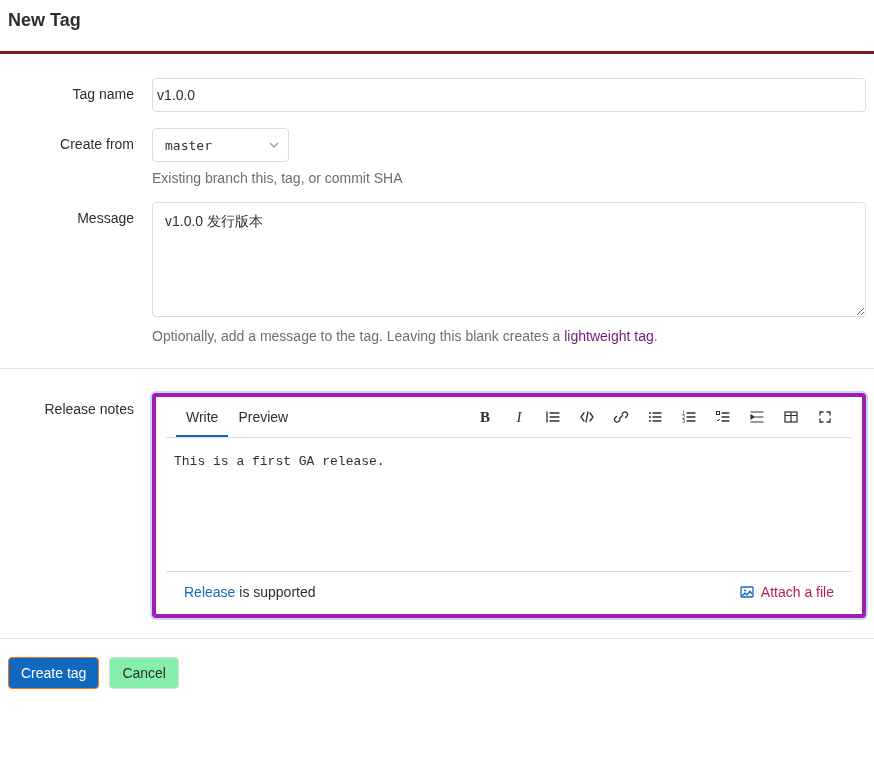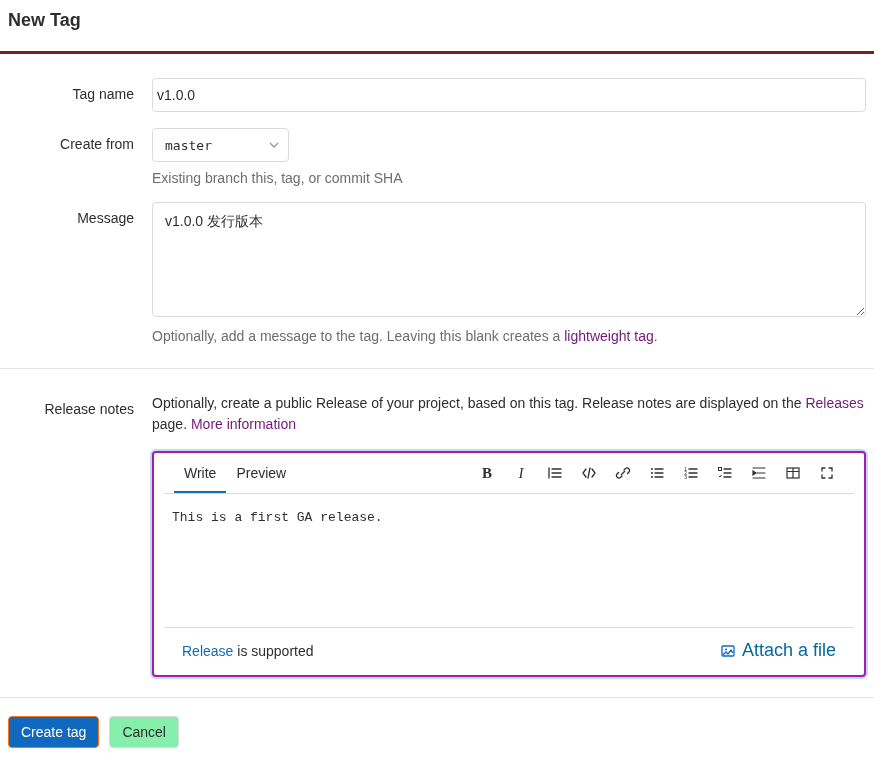--- a/index.html
+++ b/index.html
@@ -13,32 +13,32 @@
     .form-field { flex: 1; }
     .text-input { width: 100%; height: 34px; padding: 6px 4px; border: 1px solid #dbdbdb; border-radius: 4px; font-size: 14px; color: #2e2e2e; background: #fff; outline: none; }
     .select-wrap { position: relative; display: inline-block; width: 137px; }
     .select { width: 100%; height: 34px; padding: 6px 28px 6px 12px; border: 1px solid #dbdbdb; border-radius: 4px; background: #fff; font-family: "SFMono-Regular", Consolas, monospace; font-size: 13px; color: #2e2e2e; cursor: pointer; text-align: left; }
     .select-chevron { position: absolute; right: 10px; top: 50%; transform: translateY(-50%); pointer-events: none; color: #999; }
     .hint { margin-top: 8px; font-size: 14px; color: #6e6e6e; }
     .hint a, .desc a { color: #701a75; text-decoration: none; }
     .textarea { width: 100%; height: 115px; padding: 10px 12px; border: 1px solid #dbdbdb; border-radius: 4px; font-size: 14px; color: #2e2e2e; background: #fff; resize: both; font-family: inherit; outline: none; }
     .section-divider { border: none; border-top: 1px solid #e5e5e5; margin: 24px 0 0; }
     .desc { font-size: 14px; color: #2e2e2e; line-height: 1.5; margin-bottom: 16px; }
-    .editor-box { border: 2px solid #a21caf; border-radius: 4px; box-shadow: 0 0 0 2px rgba(16,104,191,0.25); background: #fff; }
+    .editor-box { border: 4px solid #a21caf; border-radius: 4px; box-shadow: 0 0 0 2px rgba(16,104,191,0.25); background: #fff; }
     .editor-tabs { display: flex; align-items: center; padding: 0 10px; border-bottom: 1px solid #dbdbdb; margin: 0 10px; }
     .tab { padding: 12px 10px 10px; font-size: 14px; color: #2e2e2e; cursor: pointer; border-bottom: 2px solid transparent; background: none; border-top: none; border-left: none; border-right: none; font-family: inherit; }
     .tab.active { border-bottom-color: #1068bf; font-weight: 500; }
     .toolbar { margin-left: auto; display: flex; gap: 0; align-items: center; }
     .tool-btn { width: 34px; height: 34px; display: flex; align-items: center; justify-content: center; background: none; border: none; cursor: pointer; color: #303030; font-size: 15px; }
     .editor-body { padding: 14px 18px 8px; }
     .editor-textarea { width: 100%; min-height: 108px; border: none; outline: none; resize: none; font-family: "SFMono-Regular", Consolas, "Liberation Mono", Menlo, monospace; font-size: 13px; color: #2e2e2e; line-height: 1.5; }
     .editor-footer { display: flex; align-items: center; padding: 12px 18px 14px; margin: 0 10px; border-top: 1px solid #dbdbdb; }
     .md-link { color: #1068bf; text-decoration: none; font-size: 14px; }
     .md-supported { font-size: 14px; color: #2e2e2e; }
-    .attach-link { margin-left: auto; color: #0369a1; text-decoration: none; font-size: 18px; display: flex; align-items: center; gap: 6px; }
+    .attach-link { margin-left: auto; color: #be185d; text-decoration: none; font-size: 14px; display: flex; align-items: center; gap: 6px; }
     .actions-bar { padding: 18px 8px 12px; border-top: 1px solid #e5e5e5; margin-top: 20px; display: flex; gap: 10px; }
     .btn-primary { background: #1068bf; color: #fff; border: 1px solid #f97316; border-radius: 4px; padding: 7px 12px; font-size: 14px; cursor: pointer; font-family: inherit; }
     .btn-secondary { background: #86efac; color: #2e2e2e; border: 1px solid #dbdbdb; border-radius: 4px; padding: 7px 12px; font-size: 14px; cursor: pointer; font-family: inherit; }
     svg { display: block; }
   </style>
 </head>
 <body>
 
 <div class="page">
   <div class="page-header">
@@ -80,23 +80,20 @@
     </div>
   </div>
 
   <hr class="section-divider">
 
   <div class="form-area">
 
     <div class="form-row">
       <label class="form-label">Release notes</label>
       <div class="form-field">
-        <p class="desc">
-          <span>Optionally, create a public Release of your project, based on this tag. Release notes are displayed on the </span><a href="#">Releases</a><span> page. </span><a href="#">More information</a>
-        </p>
 
         <div class="editor-box">
           <div class="editor-tabs">
             <button type="button" class="tab active">Write</button>
             <button type="button" class="tab">Preview</button>
             <div class="toolbar">
               <button type="button" class="tool-btn" style="font-weight:700;font-family:serif;">B</button>
               <button type="button" class="tool-btn" style="font-style:italic;font-family:serif;">I</button>
               <button type="button" class="tool-btn">
                 <svg width="16" height="16" viewBox="0 0 16 16">

